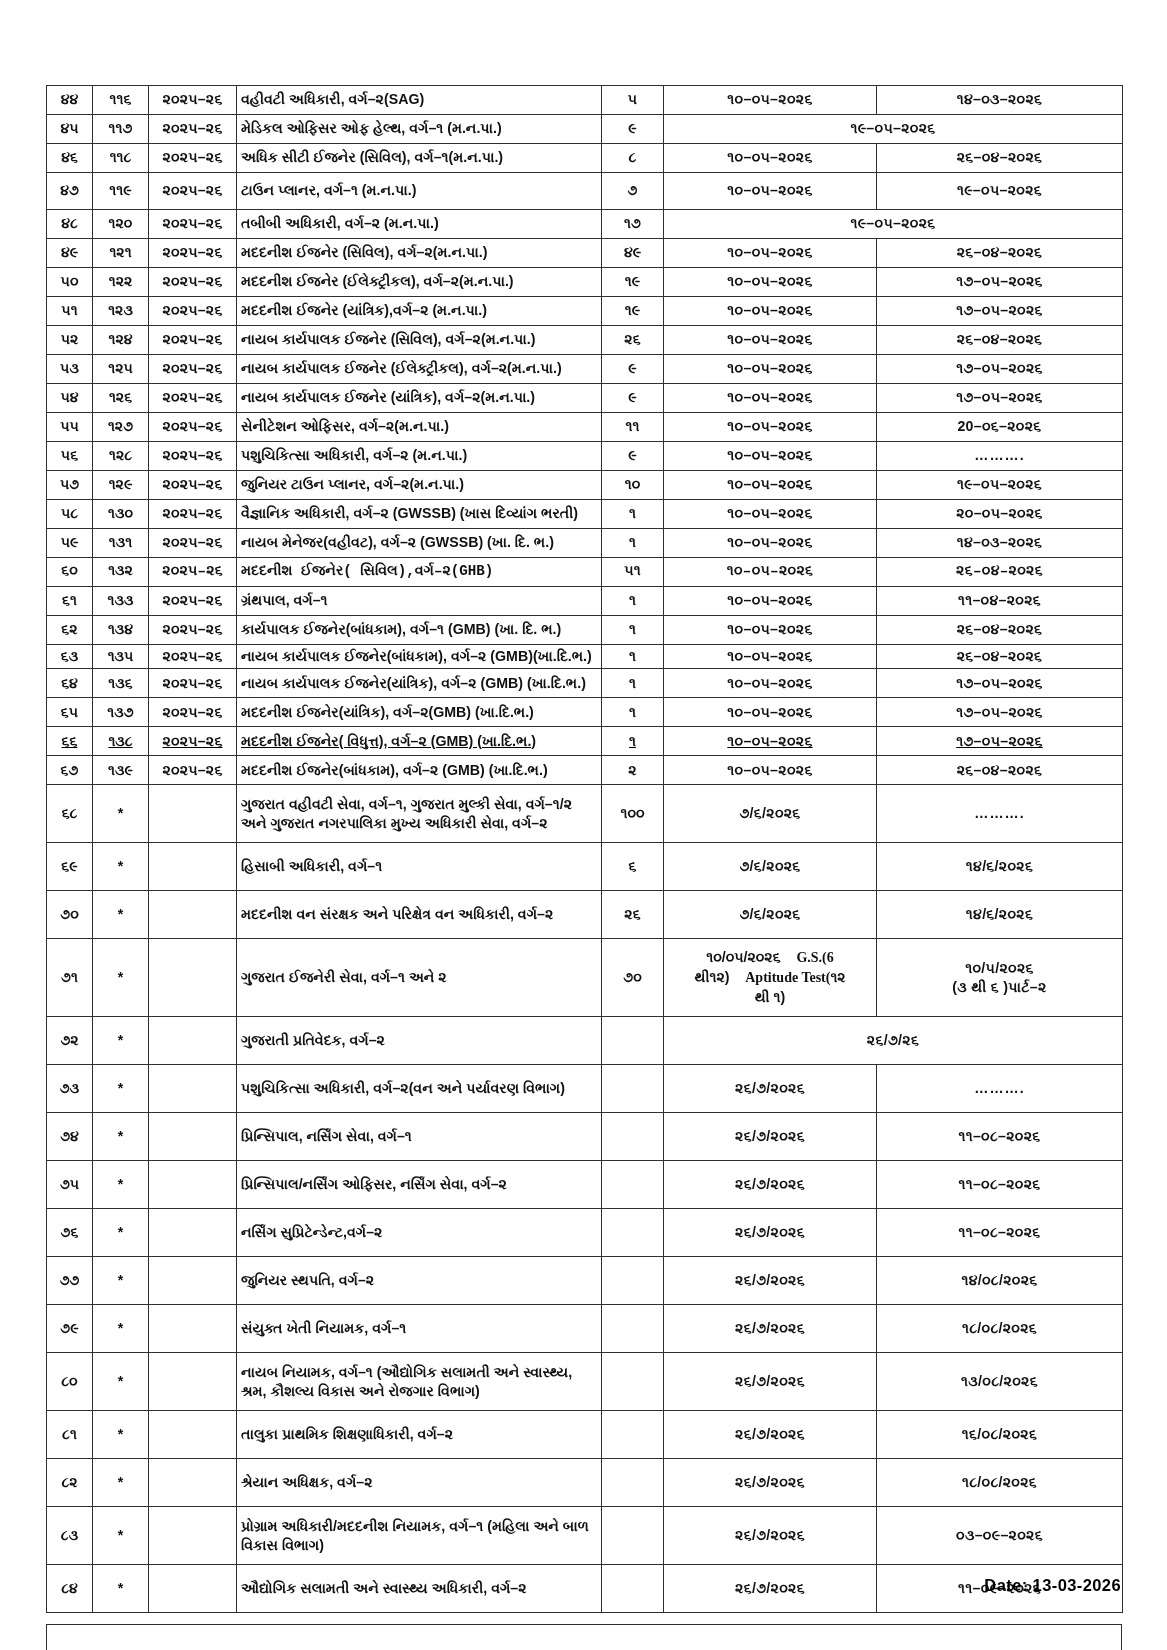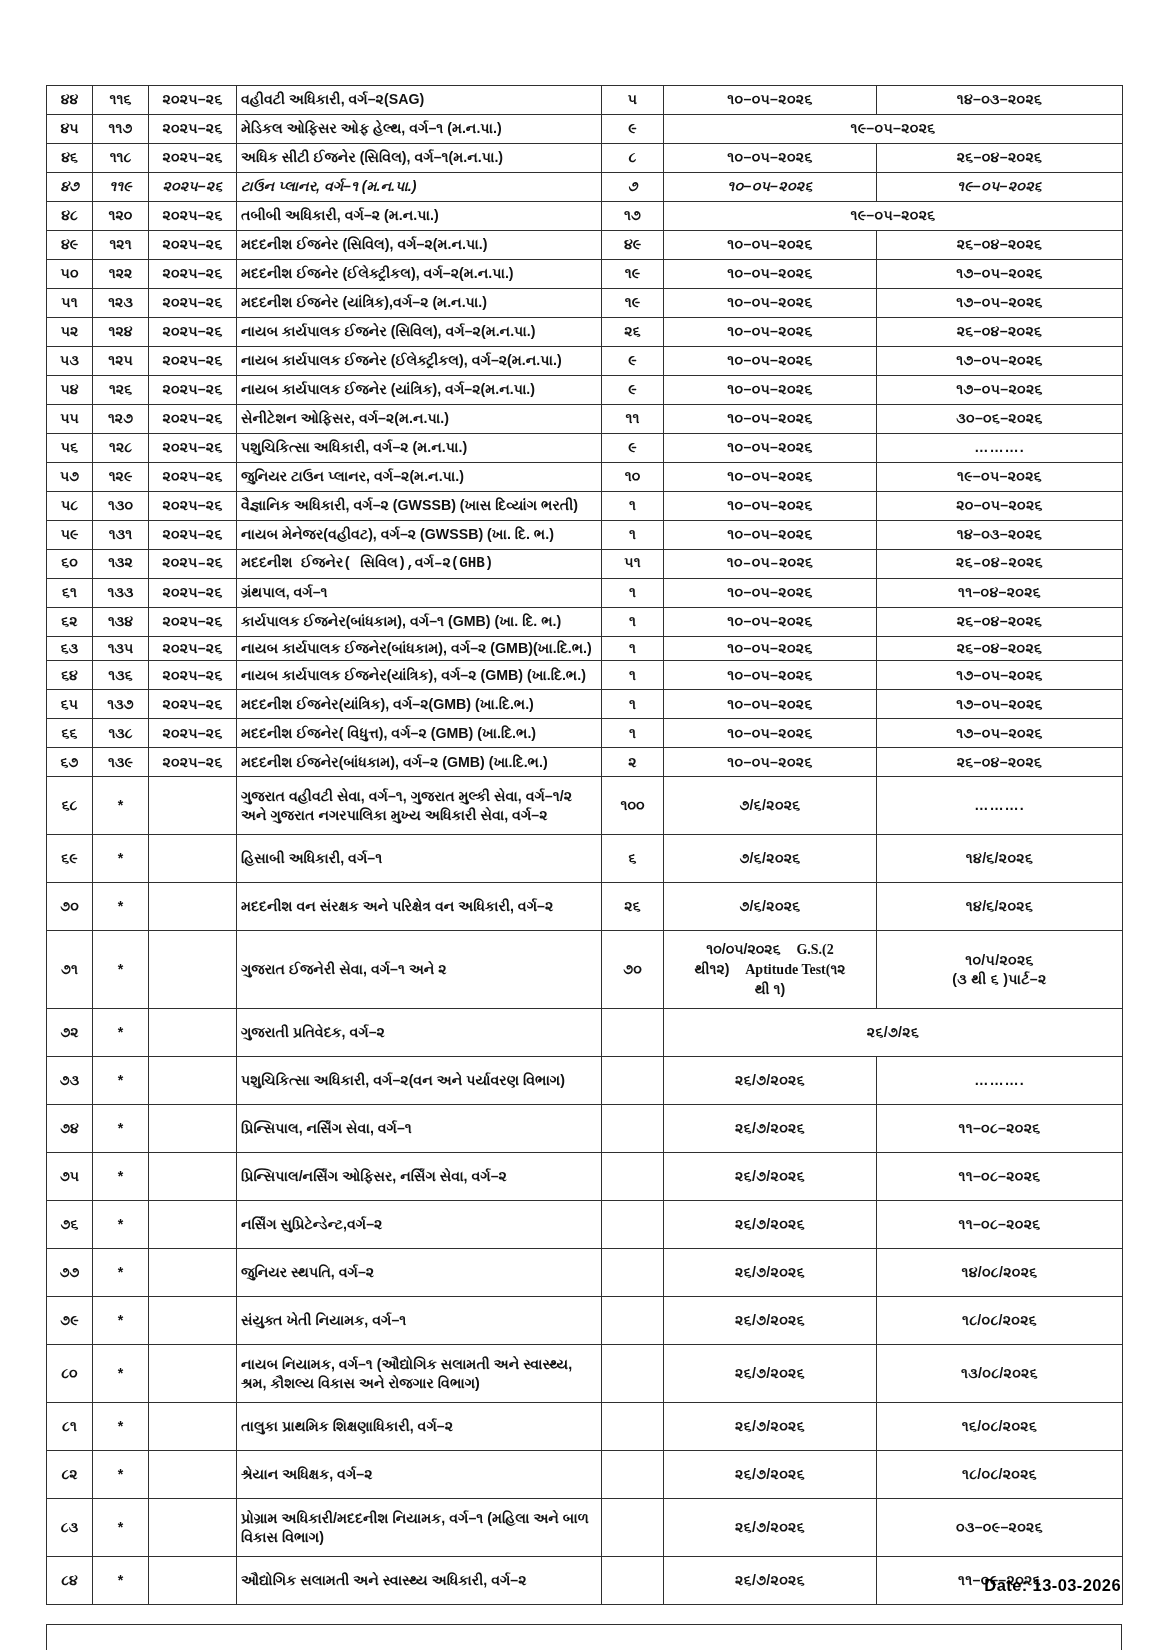--- a/index.html
+++ b/index.html
@@ -137,21 +137,21 @@
           </tr>
           <tr style="height: 29px;">
             <td class="sr">૪૬</td>
             <td class="adv">૧૧૮</td>
             <td class="year">૨૦૨૫–૨૬</td>
             <td class="post">અધિક સીટી ઈજનેર (સિવિલ), વર્ગ–૧(મ.ન.પા.)</td>
             <td class="vac">૮</td>
             <td class="dt">૧૦–૦૫–૨૦૨૬</td>
             <td class="dt">૨૬–૦૪–૨૦૨૬</td>
           </tr>
-          <tr style="height: 29px; font-style: italic;">
+          <tr style="height: 37px;">
             <td class="sr">૪૭</td>
             <td class="adv">૧૧૯</td>
             <td class="year">૨૦૨૫–૨૬</td>
             <td class="post">ટાઉન પ્લાનર, વર્ગ–૧ (મ.ન.પા.)</td>
             <td class="vac">૭</td>
             <td class="dt">૧૦–૦૫–૨૦૨૬</td>
             <td class="dt">૧૯–૦૫–૨૦૨૬</td>
           </tr>
           <tr style="height: 29px;">
             <td class="sr">૪૮</td>
@@ -215,21 +215,21 @@
             <td class="dt">૧૦–૦૫–૨૦૨૬</td>
             <td class="dt">૧૭–૦૫–૨૦૨૬</td>
           </tr>
           <tr style="height: 29px;">
             <td class="sr">૫૫</td>
             <td class="adv">૧૨૭</td>
             <td class="year">૨૦૨૫–૨૬</td>
             <td class="post">સેનીટેશન ઓફિસર, વર્ગ–૨(મ.ન.પા.)</td>
             <td class="vac">૧૧</td>
             <td class="dt">૧૦–૦૫–૨૦૨૬</td>
-            <td class="dt">૩૦–૦૬–૨૦૨૬</td>
+            <td class="dt">20–૦૬–૨૦૨૬</td>
           </tr>
           <tr style="height: 29px; padding-left: 24px;">
             <td class="sr">૫૬</td>
             <td class="adv">૧૨૮</td>
             <td class="year">૨૦૨૫–૨૬</td>
             <td class="post">પશુચિકિત્સા અધિકારી, વર્ગ–૨ (મ.ન.પા.)</td>
             <td class="vac">૯</td>
             <td class="dt">૧૦–૦૫–૨૦૨૬</td>
             <td class="dt dots">……….</td>
           </tr>
@@ -307,21 +307,21 @@
           </tr>
           <tr style="height: 29px;">
             <td class="sr">૬૫</td>
             <td class="adv">૧૩૭</td>
             <td class="year">૨૦૨૫–૨૬</td>
             <td class="post">મદદનીશ ઈજનેર(યાંત્રિક), વર્ગ–૨(GMB) (ખા.દિ.ભ.)</td>
             <td class="vac">૧</td>
             <td class="dt">૧૦–૦૫–૨૦૨૬</td>
             <td class="dt">૧૭–૦૫–૨૦૨૬</td>
           </tr>
-          <tr style="height: 29px;">
+          <tr style="height: 29px; text-decoration: underline;">
             <td class="sr">૬૬</td>
             <td class="adv">૧૩૮</td>
             <td class="year">૨૦૨૫–૨૬</td>
             <td class="post">મદદનીશ ઈજનેર( વિધુત્ત), વર્ગ–૨ (GMB) (ખા.દિ.ભ.)</td>
             <td class="vac">૧</td>
             <td class="dt">૧૦–૦૫–૨૦૨૬</td>
             <td class="dt">૧૭–૦૫–૨૦૨૬</td>
           </tr>
           <tr style="height: 29px;">
             <td class="sr">૬૭</td>
@@ -358,21 +358,21 @@
             <td class="vac">૨૬</td>
             <td class="dt">૭/૬/૨૦૨૬</td>
             <td class="dt">૧૪/૬/૨૦૨૬</td>
           </tr>
           <tr style="height: 78px;">
             <td class="sr">૭૧</td>
             <td class="adv">*</td>
             <td class="year"></td>
             <td class="post">ગુજરાત ઈજનેરી સેવા, વર્ગ–૧ અને ૨</td>
             <td class="vac">૭૦</td>
-            <td class="gs-cell"><span>૧૦/૦૫/૨૦૨૬</span>&nbsp;&nbsp;&nbsp;&nbsp;<span class="latin">G.S.(2</span><br><span>થી૧૨)</span>&nbsp;&nbsp;&nbsp;&nbsp;<span class="latin">Aptitude Test(૧૨</span><br><span>થી ૧)</span></td>
+            <td class="gs-cell"><span>૧૦/૦૫/૨૦૨૬</span>&nbsp;&nbsp;&nbsp;&nbsp;<span class="latin">G.S.(6</span><br><span>થી૧૨)</span>&nbsp;&nbsp;&nbsp;&nbsp;<span class="latin">Aptitude Test(૧૨</span><br><span>થી ૧)</span></td>
             <td class="dt d2-multi"><span>૧૦/૫/૨૦૨૬</span><br><span>(૩ થી ૬ )પાર્ટ–૨</span></td>
           </tr>
           <tr style="height: 48px;">
             <td class="sr">૭૨</td>
             <td class="adv">*</td>
             <td class="year"></td>
             <td class="post small">ગુજરાતી પ્રતિવેદક, વર્ગ–૨</td>
             <td class="vac"></td>
             <td class="merged" colspan="2">૨૬/૭/૨૬</td>
           </tr>

